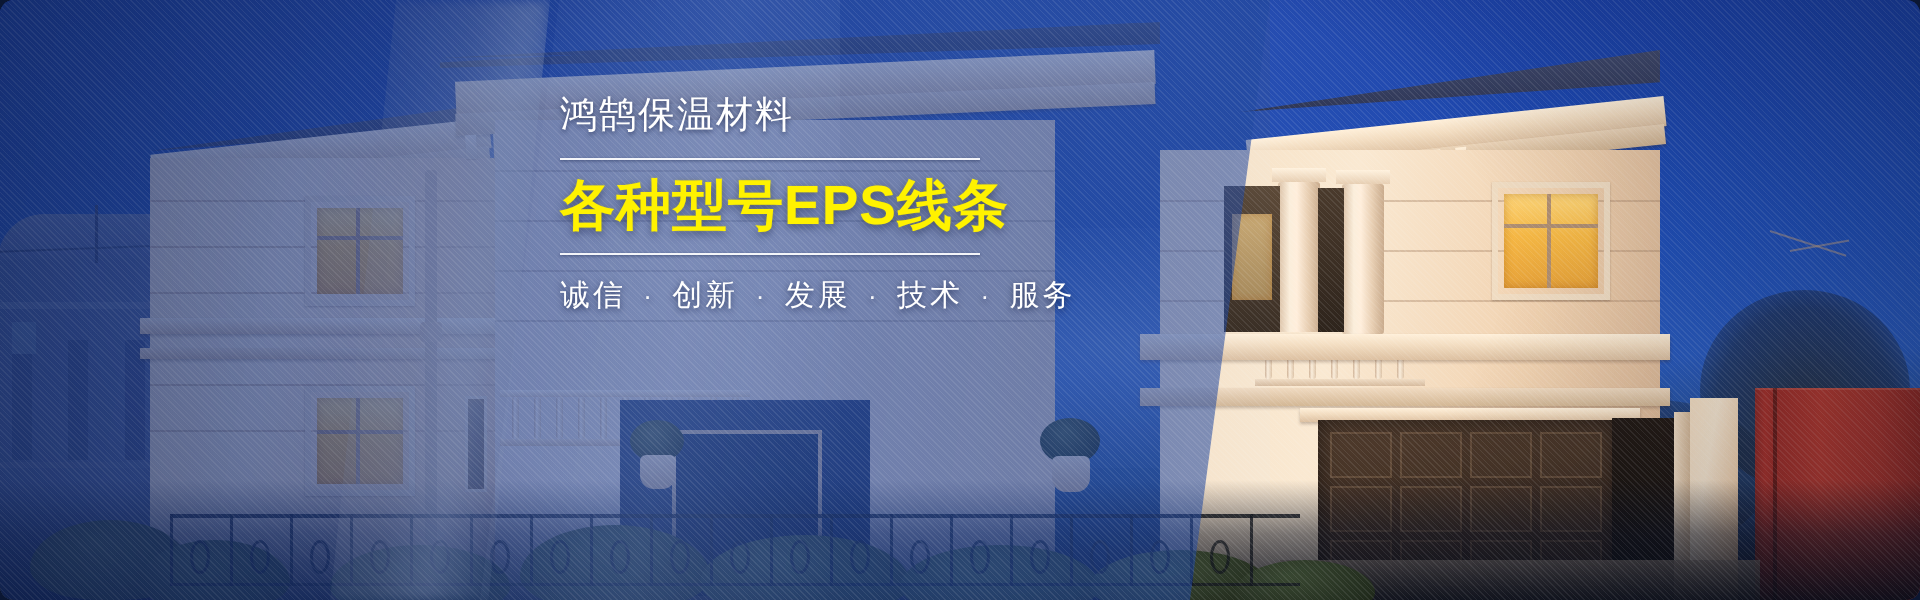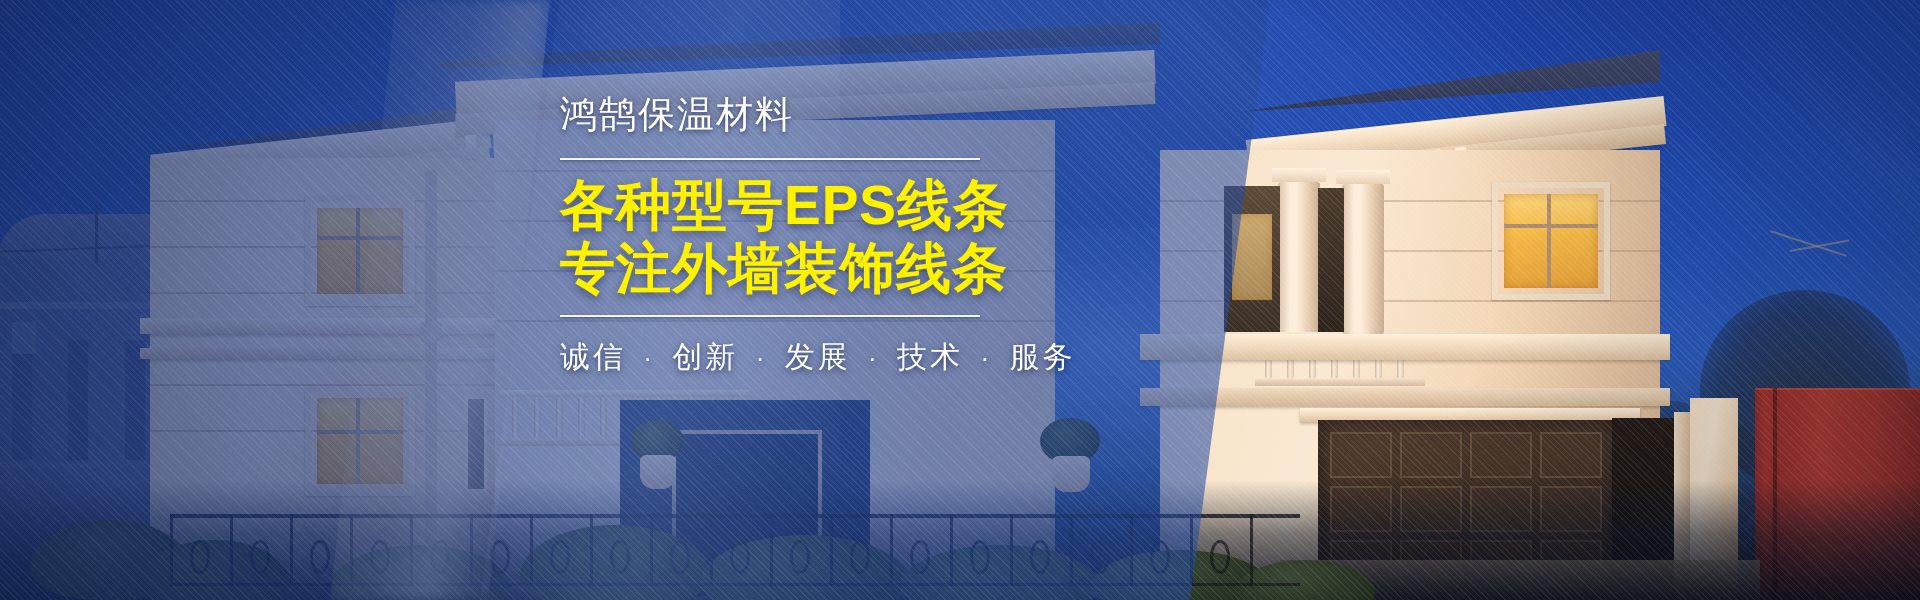--- a/index.html
+++ b/index.html
@@ -4,20 +4,21 @@
 <title>Banner</title>
 <style>
   html,body{margin:0;padding:0;background:#0b1733;}
   body{font-family:"Liberation Sans","DejaVu Sans",sans-serif;}
 
   .banner{
     position:relative;
     width:1920px;height:600px;
     overflow:hidden;
     background:#13245c;
+    border-radius:14px;
   }
 
   
   .sky{
     position:absolute;inset:0;
     background:
       radial-gradient(ellipse 900px 420px at 52% 8%, #2f57b8 0%, rgba(47,87,184,0) 62%),
       linear-gradient(178deg,#1b3fa6 0%, #1d46ad 22%, #2150b8 44%, #2a5bbe 62%, #29508f 78%, #20335c 92%, #16223c 100%);
   }
   .sky-glow{
@@ -536,21 +537,20 @@
   <div class="vignette"></div>
 
   <div class="copy">
 
     <div class="brand">鸿鹄保温材料</div>
 
     <div class="rule"></div>
 
     <div class="headline">各种型号EPS线条</div>
 
-    <div class="headline">专注外墙装饰线条</div>
 
     <div class="rule bottom"></div>
 
     <div class="tagline">
       <span>诚信</span>
       <span class="dot">·</span>
       <span>创新</span>
       <span class="dot">·</span>
       <span>发展</span>
       <span class="dot">·</span>

